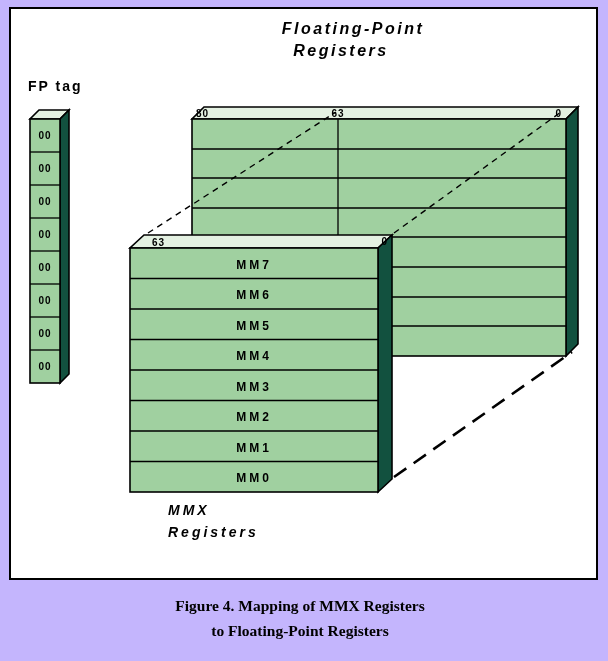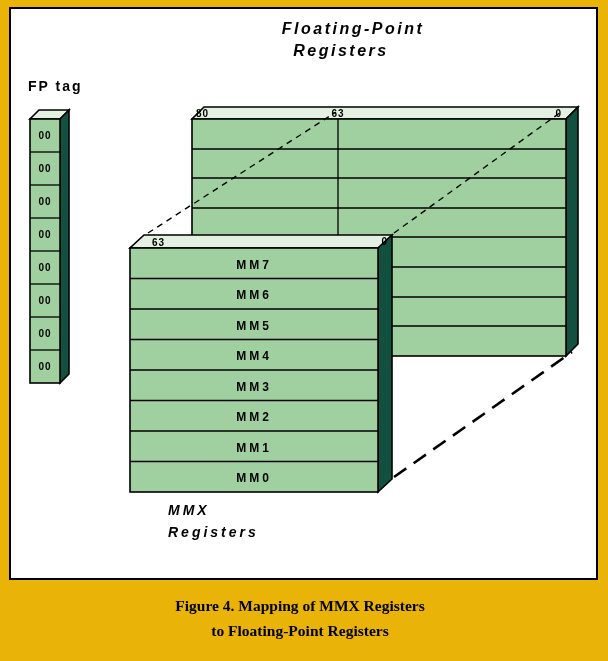--- a/index.html
+++ b/index.html
@@ -5,21 +5,21 @@
   html, body {
     margin: 0;
     padding: 0;
     background: #ffffff;
     font-family: "Liberation Sans", sans-serif;
   }
   .canvas {
     position: relative;
     width: 608px;
     height: 661px;
-    background: #eab308;
+    background: #c4b5fd;
     overflow: hidden;
   }
   svg { display: block; }
 
   .face   { fill: #a0d0a0; stroke: #000000; stroke-width: 1.6; }
   .topface{ fill: #e4f1e2; stroke: #000000; stroke-width: 1.6; }
   .side   { fill: #12513f; stroke: #000000; stroke-width: 1.6; }
   .inner-line { stroke: #000000; stroke-width: 1.3; fill: none; }
   .frame  { fill: #ffffff; stroke: #000000; stroke-width: 2; }
 

